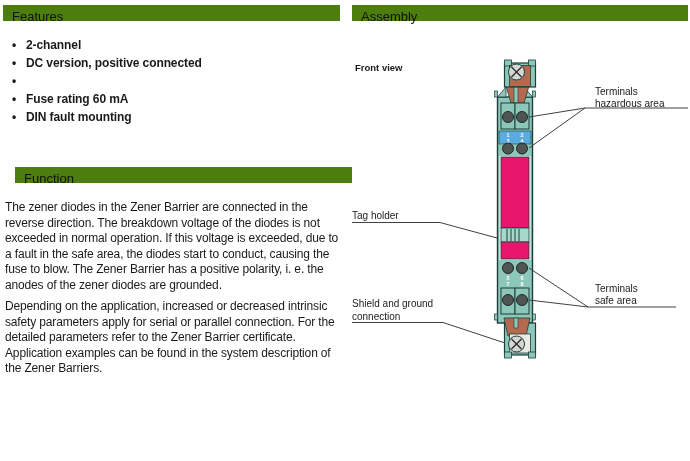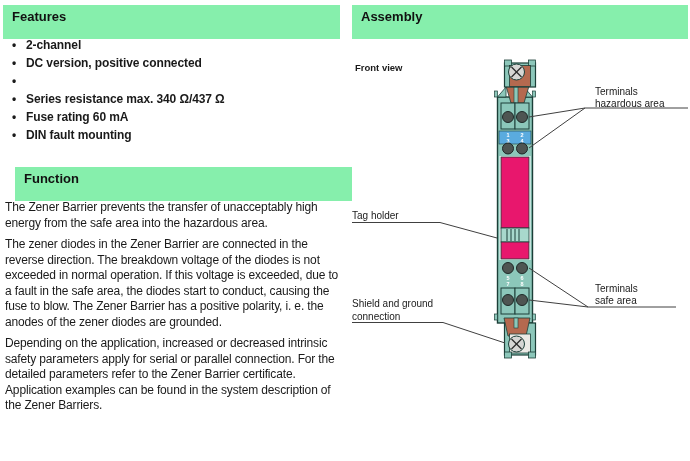--- a/index.html
+++ b/index.html
@@ -1,22 +1,22 @@
 <!DOCTYPE html>
 <html><head>
 <meta charset="utf-8">
 <style>
   html,body{margin:0;padding:0;background:#fff;}
   .page{
     position:relative;width:690px;height:461px;background:#ffffff;
     font-family:"Liberation Sans",sans-serif;color:#1a1a1a;overflow:hidden;
   }
   .section-bar{
-    position:absolute;height:34px;background:#86efac;
-    font-size:13px;font-weight:bold;line-height:24px;padding-left:9px;
+    position:absolute;height:16px;background:#4d7c0f;
+    font-size:13px;font-weight:normal;line-height:24px;padding-left:9px;
     box-sizing:border-box;color:#111;
   }
   .bar-features{left:3px;top:5px;width:337px;}
   .bar-function{left:15px;top:167px;width:337px;}
   .bar-assembly{left:352px;top:5px;width:336px;}
   .features-list{
     position:absolute;left:3px;top:36px;width:337px;margin:0;padding:0;list-style:none;font-weight:bold;
   }
   .features-list li{
     display:flex;font-size:12px;line-height:18px;letter-spacing:-0.1px;
@@ -50,36 +50,31 @@
       </li>
     <li>
         <span class="bullet"></span>
         <span>DC version, positive connected</span>
       </li>
     <li>
         <span class="bullet"></span>
       </li>
     <li>
         <span class="bullet"></span>
-        <span>Series resistance max. 340 Ω/437 Ω</span>
-      </li>
-    <li>
-        <span class="bullet"></span>
         <span>Fuse rating 60 mA</span>
       </li>
     <li>
         <span class="bullet"></span>
         <span>DIN fault mounting</span>
       </li>
   </ul>
 
   <div class="section-bar bar-function">Function</div>
 
   <div class="function-text">
-    <p>The Zener Barrier prevents the transfer of unacceptably high energy from the safe area into the hazardous area.</p>
     <p>The zener diodes in the Zener Barrier are connected in the reverse direction. The breakdown voltage of the diodes is not exceeded in normal operation. If this voltage is exceeded, due to a fault in the safe area, the diodes start to conduct, causing the fuse to blow. The Zener Barrier has a positive polarity, i. e. the anodes of the zener diodes are grounded.</p>
     <p>Depending on the application, increased or decreased intrinsic safety parameters apply for serial or parallel connection. For the detailed parameters refer to the Zener Barrier certificate. Application examples can be found in the system description of the Zener Barriers.</p>
   </div>
 
   <div class="section-bar bar-assembly">Assembly</div>
 
   <svg class="assembly-svg" width="345" height="310" viewBox="0 0 345 310">
 
     <text class="svg-label-bold" x="10" y="16">Front view</text>
 

